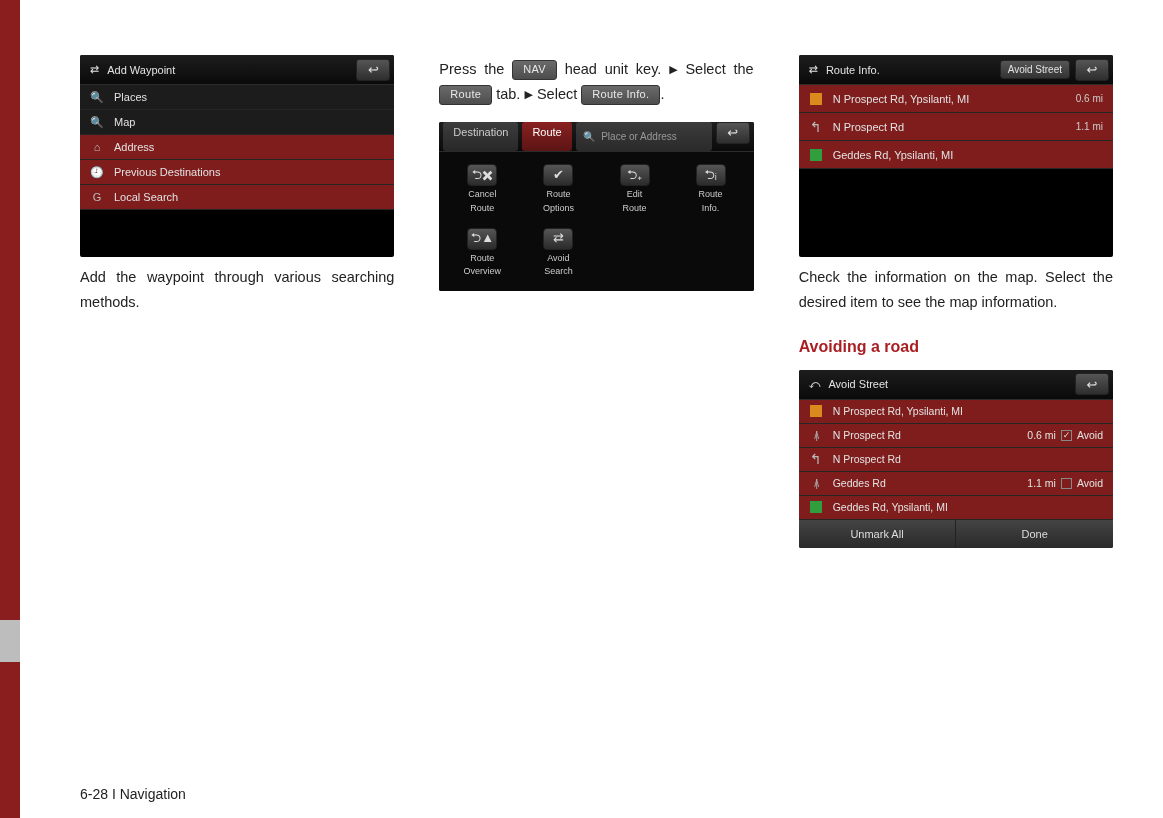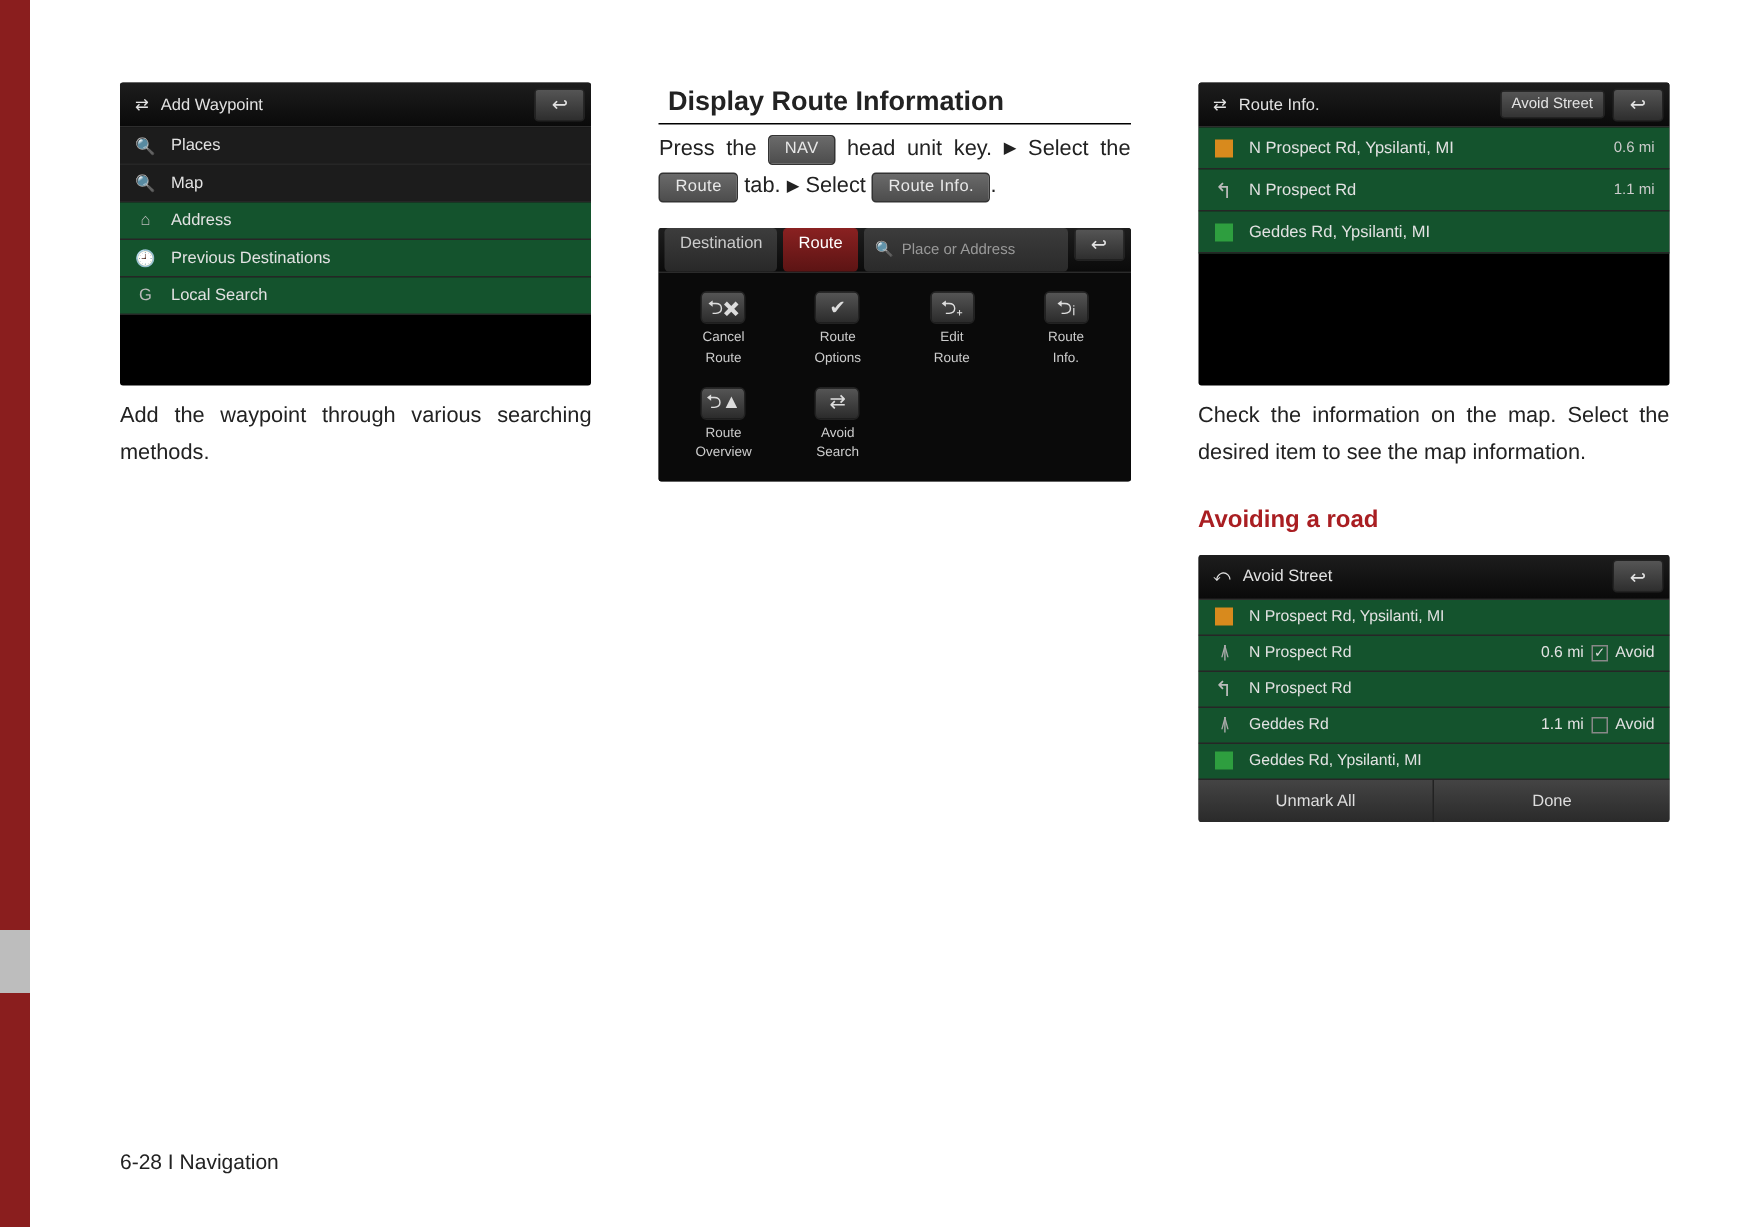--- a/index.html
+++ b/index.html
@@ -36,21 +36,21 @@
     display: flex;
     gap: 45px;
     height: 710px;
   }
   .col {
     flex: 1;
     min-width: 0;
   }
   .footer {
     position: absolute;
-    bottom: 36px;
+    bottom: 16px;
     left: 80px;
     font-size: 14px;
     color: #222;
   }
   
   .uibtn {
     display: inline-block;
     background: linear-gradient(#6a6a6a,#4d4d4d);
     color: #e8e8e8;
     font-size: 11px;
@@ -100,21 +100,21 @@
     width:34px;height:22px;
     background:linear-gradient(#555,#2e2e2e);
     border:1px solid #222;border-radius:3px;
     display:flex;align-items:center;justify-content:center;
     font-size:13px;
   }
   .shot .row {
     display:flex;align-items:center;gap:10px;
     height:25px;padding:0 10px;
     border-bottom:1px solid #262626;
-    background:#14532d;
+    background:#7f1d1d;
   }
   .shot .row.high { background:#1c1c1c; }
   .shot .ico { width:14px; display:inline-flex; justify-content:center; font-size:11px; color:#bbb;}
   .shot .row .spacer{flex:1;}
   
   .route-shot .tabs {
     display:flex;height:30px;
     background:linear-gradient(#1d1d1d,#0a0a0a);
     border-bottom:1px solid #2b2b2b;
     padding:0 4px;gap:4px;
@@ -222,21 +222,20 @@
             <div class="row">
               <span class="ico">G</span>
               <span>Local Search</span>
             </div>
           </div>
       </div>
       <p class="body-text">Add the waypoint through various search­ing methods.</p>
     </div>
 
     <div class="col">
-      <div class="sect-title">Display Route Information</div>
       <p class="body-text" style="margin-top:2px;">
         <span>Press the </span><span class="uibtn">NAV</span><span> head unit key. </span><span class="tri">▶</span><span> Select the </span><span class="uibtn">Route</span><span> tab. </span><span class="tri">▶</span><span> Select </span><span class="uibtn">Route Info.</span><span>.</span>
       </p>
 
       <div class="shot route-shot" style="margin-top:14px;">
         <div class="tabs">
           <div class="tab inactive">Destination</div>
           <div class="tab active">Route</div>
           <div class="search">
             <span>🔍</span>

